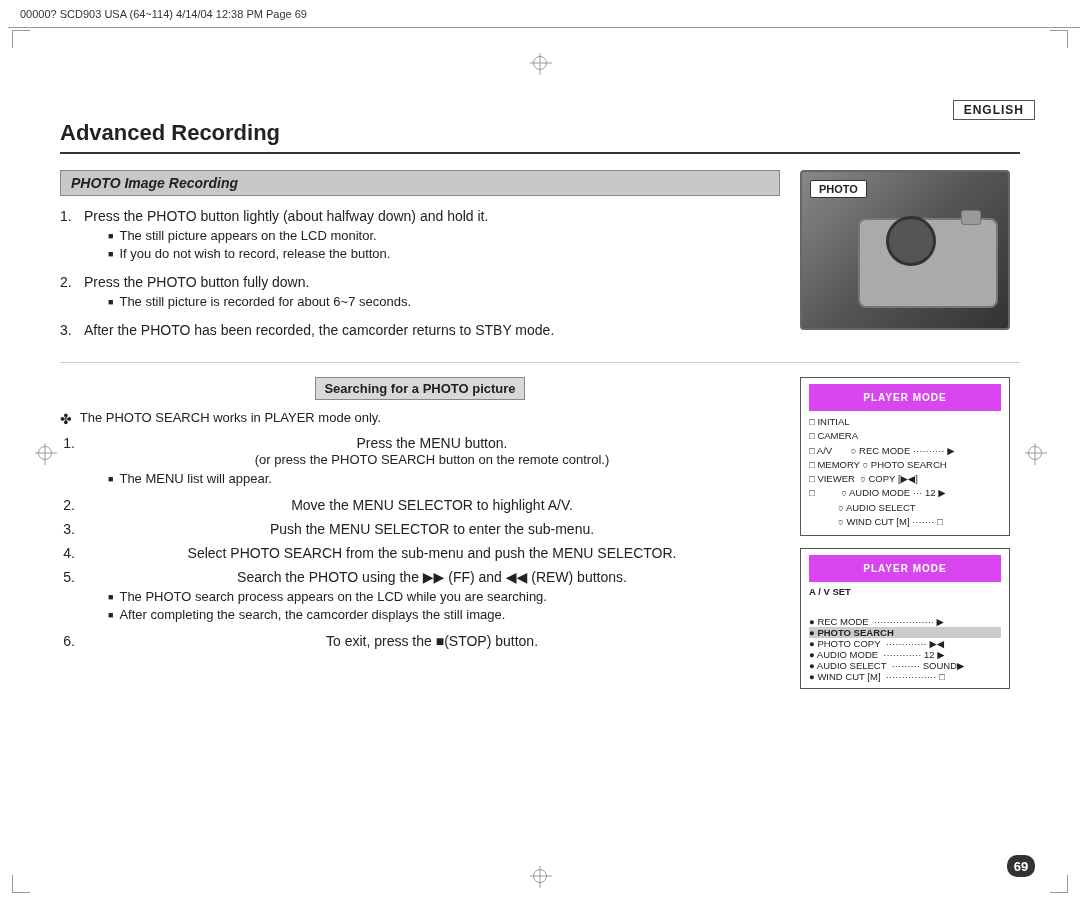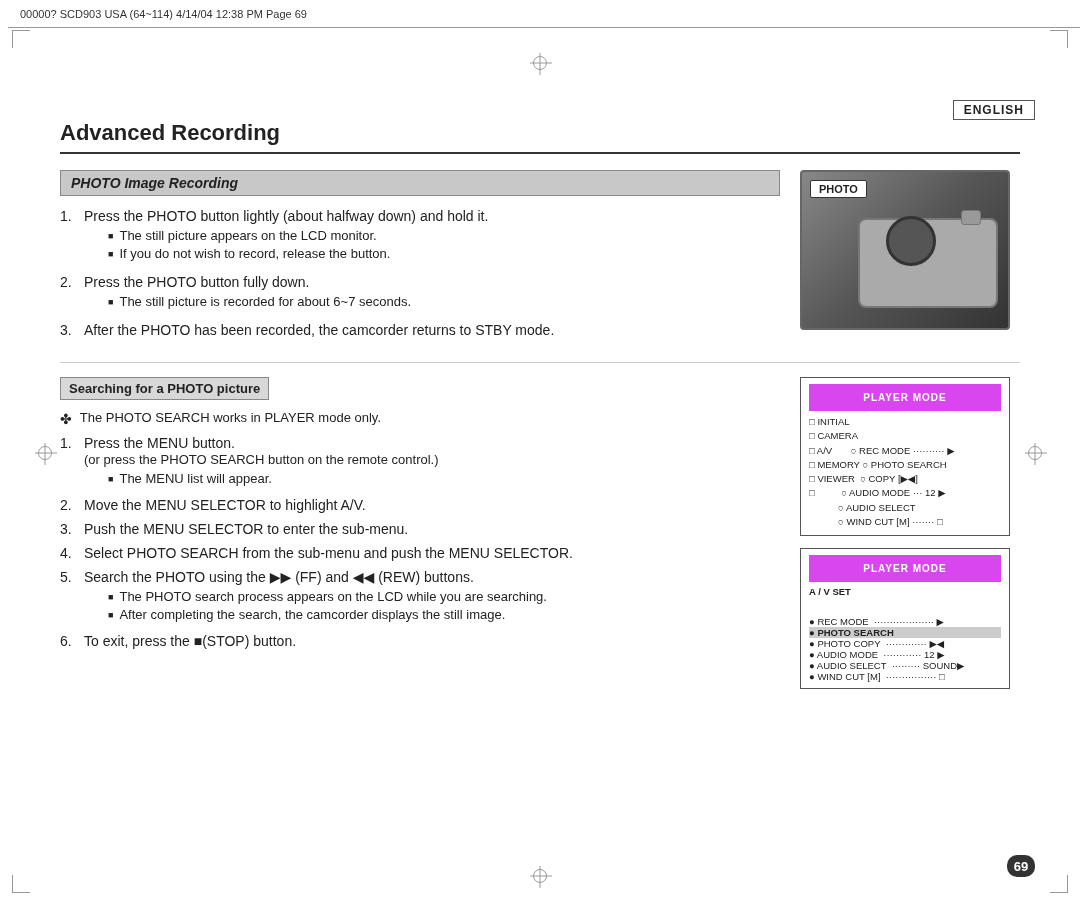--- a/index.html
+++ b/index.html
@@ -254,20 +254,21 @@
     }
 
     
     .second-layout {
       display: flex;
       gap: 20px;
       margin-top: 10px;
     }
     .second-left {
       flex: 1;
+      text-align: center;
     }
     .second-right {
       width: 220px;
       flex-shrink: 0;
       display: flex;
       flex-direction: column;
       gap: 12px;
     }
 
     

